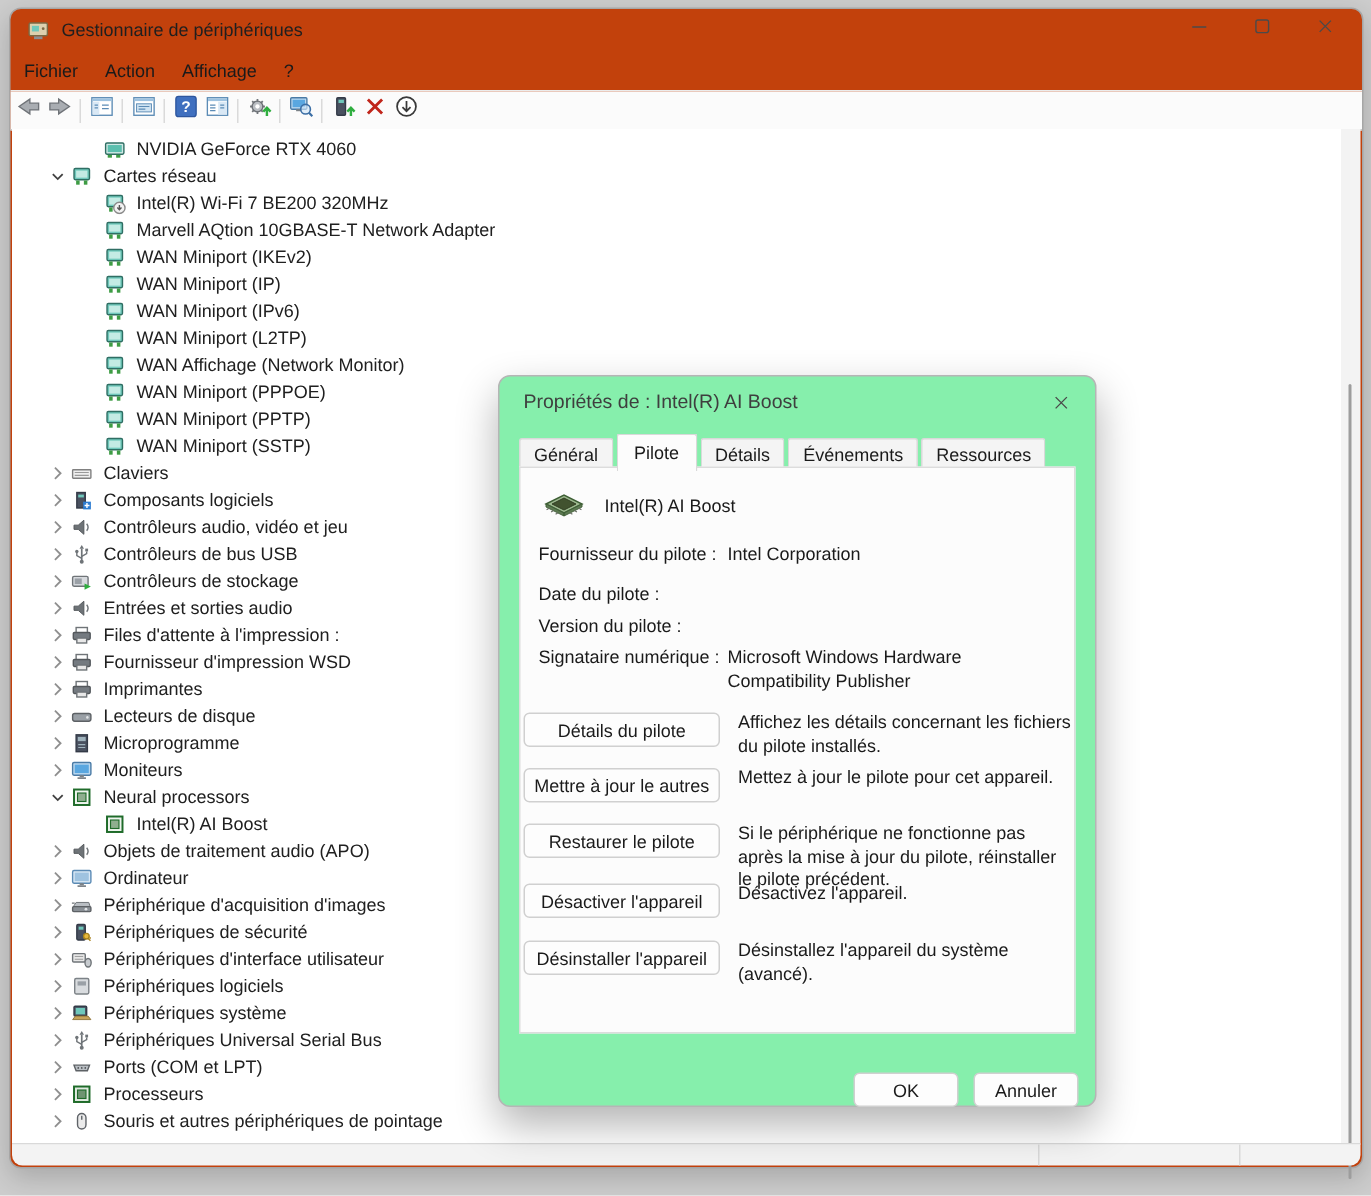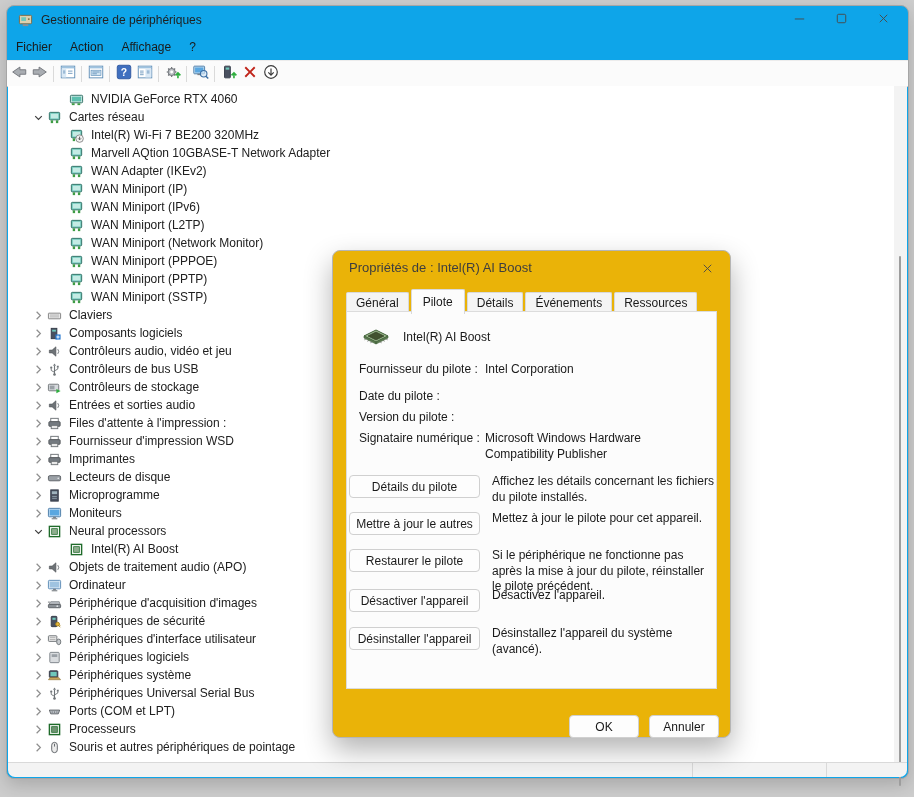--- a/index.html
+++ b/index.html
@@ -5,21 +5,21 @@
   html,body{margin:0;padding:0;}
   body{
     width:914px;height:797px;position:relative;overflow:hidden;
     background:#cdcdcd;
     font-family:"Liberation Sans",sans-serif;
     -webkit-font-smoothing:antialiased;
   }
   
   .window{
     position:absolute;left:6px;top:5px;width:901px;height:772px;
-    background:#0ea5e9;border:1px solid #a6a6a6;border-radius:8px;
+    background:#c2410c;border:1px solid #a6a6a6;border-radius:8px;
     box-shadow:0 6px 18px rgba(0,0,0,.18);
   }
   .titlebar{height:28px;display:flex;align-items:center;padding-left:10px;position:relative;}
   .title-icon{width:16px;height:16px;display:flex;align-items:center;justify-content:center;}
   .title-text{font-size:12px;color:#1f1f1f;margin-left:8px;}
   .win-controls{position:absolute;right:4px;top:0;height:28px;display:flex;}
   .win-btn{width:42px;height:28px;display:flex;align-items:center;justify-content:center;}
   .menubar{height:26px;display:flex;align-items:center;border-bottom:1px solid #ececec;font-size:12px;color:#1a1a1a;}
   .menu-item{padding:4px 9px;cursor:default;}
   .toolbar{height:25px;display:flex;align-items:center;padding-left:1px;background:#fbfbfb;border-bottom:1px solid #c9c9c9;}
@@ -33,21 +33,21 @@
   .chev{width:16px;height:16px;flex:none;display:flex;align-items:center;justify-content:center;}
   .ticon{width:16px;height:16px;flex:none;margin-right:5px;display:flex;align-items:center;justify-content:center;}
   .tlabel{padding:0 2px;}
   .scroll-track{position:absolute;right:1px;top:80px;bottom:15px;width:13px;background:#f3f3f3;}
   .scroll-thumb{position:absolute;right:6px;top:170px;width:2px;height:530px;background:#9d9d9d;border-radius:1px;}
   .statusbar{position:absolute;left:1px;right:1px;bottom:1px;height:14px;background:#f3f3f3;border-top:1px solid #d9d9d9;border-radius:0 0 7px 7px;}
   .sb-sep{position:absolute;top:0;bottom:0;width:1px;background:#d9d9d9;}
   
   .dialog{
     position:absolute;left:332px;top:250px;width:397px;height:486px;
-    background:#eab308;border:1px solid #b5b5b5;border-radius:8px;
+    background:#86efac;border:1px solid #b5b5b5;border-radius:8px;
     box-shadow:0 12px 28px rgba(0,0,0,.30);font-size:12px;color:#1a1a1a;
   }
   .dlg-title{position:absolute;left:16px;top:9px;font-size:13px;color:#3e3e3e;}
   .dlg-close{position:absolute;right:10px;top:6px;width:26px;height:22px;display:flex;align-items:center;justify-content:center;}
   .tabs{position:absolute;left:13px;top:38px;display:flex;align-items:flex-end;}
   .tab{
     background:#f4f4f4;border:1px solid #d9d9d9;border-bottom:none;
     margin-right:2px;font-size:12px;color:#1a1a1a;
     padding:3px 9px;border-radius:2px 2px 0 0;position:relative;
   }
@@ -247,21 +247,21 @@
       </div>
       <div class="trow lvl2">
         <span class="ticon">
           <svg width="15" height="15" viewBox="0 0 16 16" xmlns="http://www.w3.org/2000/svg" fill="none">
             <rect x="2.5" y="2.5" width="11" height="8" rx="1" fill="#6fc8bb" stroke="#2f6e63"></rect>
             <rect x="4" y="4" width="8" height="5" fill="#c4ebe4"></rect>
             <rect x="4" y="11" width="2.5" height="3" fill="#3e9c44"></rect>
             <rect x="9.5" y="11" width="2.5" height="3" fill="#3e9c44"></rect>
           </svg>
         </span>
-        <span class="tlabel">WAN Adapter (IKEv2)</span>
+        <span class="tlabel">WAN Miniport (IKEv2)</span>
       </div>
       <div class="trow lvl2">
         <span class="ticon">
           <svg width="15" height="15" viewBox="0 0 16 16" xmlns="http://www.w3.org/2000/svg" fill="none">
             <rect x="2.5" y="2.5" width="11" height="8" rx="1" fill="#6fc8bb" stroke="#2f6e63"></rect>
             <rect x="4" y="4" width="8" height="5" fill="#c4ebe4"></rect>
             <rect x="4" y="11" width="2.5" height="3" fill="#3e9c44"></rect>
             <rect x="9.5" y="11" width="2.5" height="3" fill="#3e9c44"></rect>
           </svg>
         </span>
@@ -291,21 +291,21 @@
       </div>
       <div class="trow lvl2">
         <span class="ticon">
           <svg width="15" height="15" viewBox="0 0 16 16" xmlns="http://www.w3.org/2000/svg" fill="none">
             <rect x="2.5" y="2.5" width="11" height="8" rx="1" fill="#6fc8bb" stroke="#2f6e63"></rect>
             <rect x="4" y="4" width="8" height="5" fill="#c4ebe4"></rect>
             <rect x="4" y="11" width="2.5" height="3" fill="#3e9c44"></rect>
             <rect x="9.5" y="11" width="2.5" height="3" fill="#3e9c44"></rect>
           </svg>
         </span>
-        <span class="tlabel">WAN Miniport (Network Monitor)</span>
+        <span class="tlabel">WAN Affichage (Network Monitor)</span>
       </div>
       <div class="trow lvl2">
         <span class="ticon">
           <svg width="15" height="15" viewBox="0 0 16 16" xmlns="http://www.w3.org/2000/svg" fill="none">
             <rect x="2.5" y="2.5" width="11" height="8" rx="1" fill="#6fc8bb" stroke="#2f6e63"></rect>
             <rect x="4" y="4" width="8" height="5" fill="#c4ebe4"></rect>
             <rect x="4" y="11" width="2.5" height="3" fill="#3e9c44"></rect>
             <rect x="9.5" y="11" width="2.5" height="3" fill="#3e9c44"></rect>
           </svg>
         </span>

